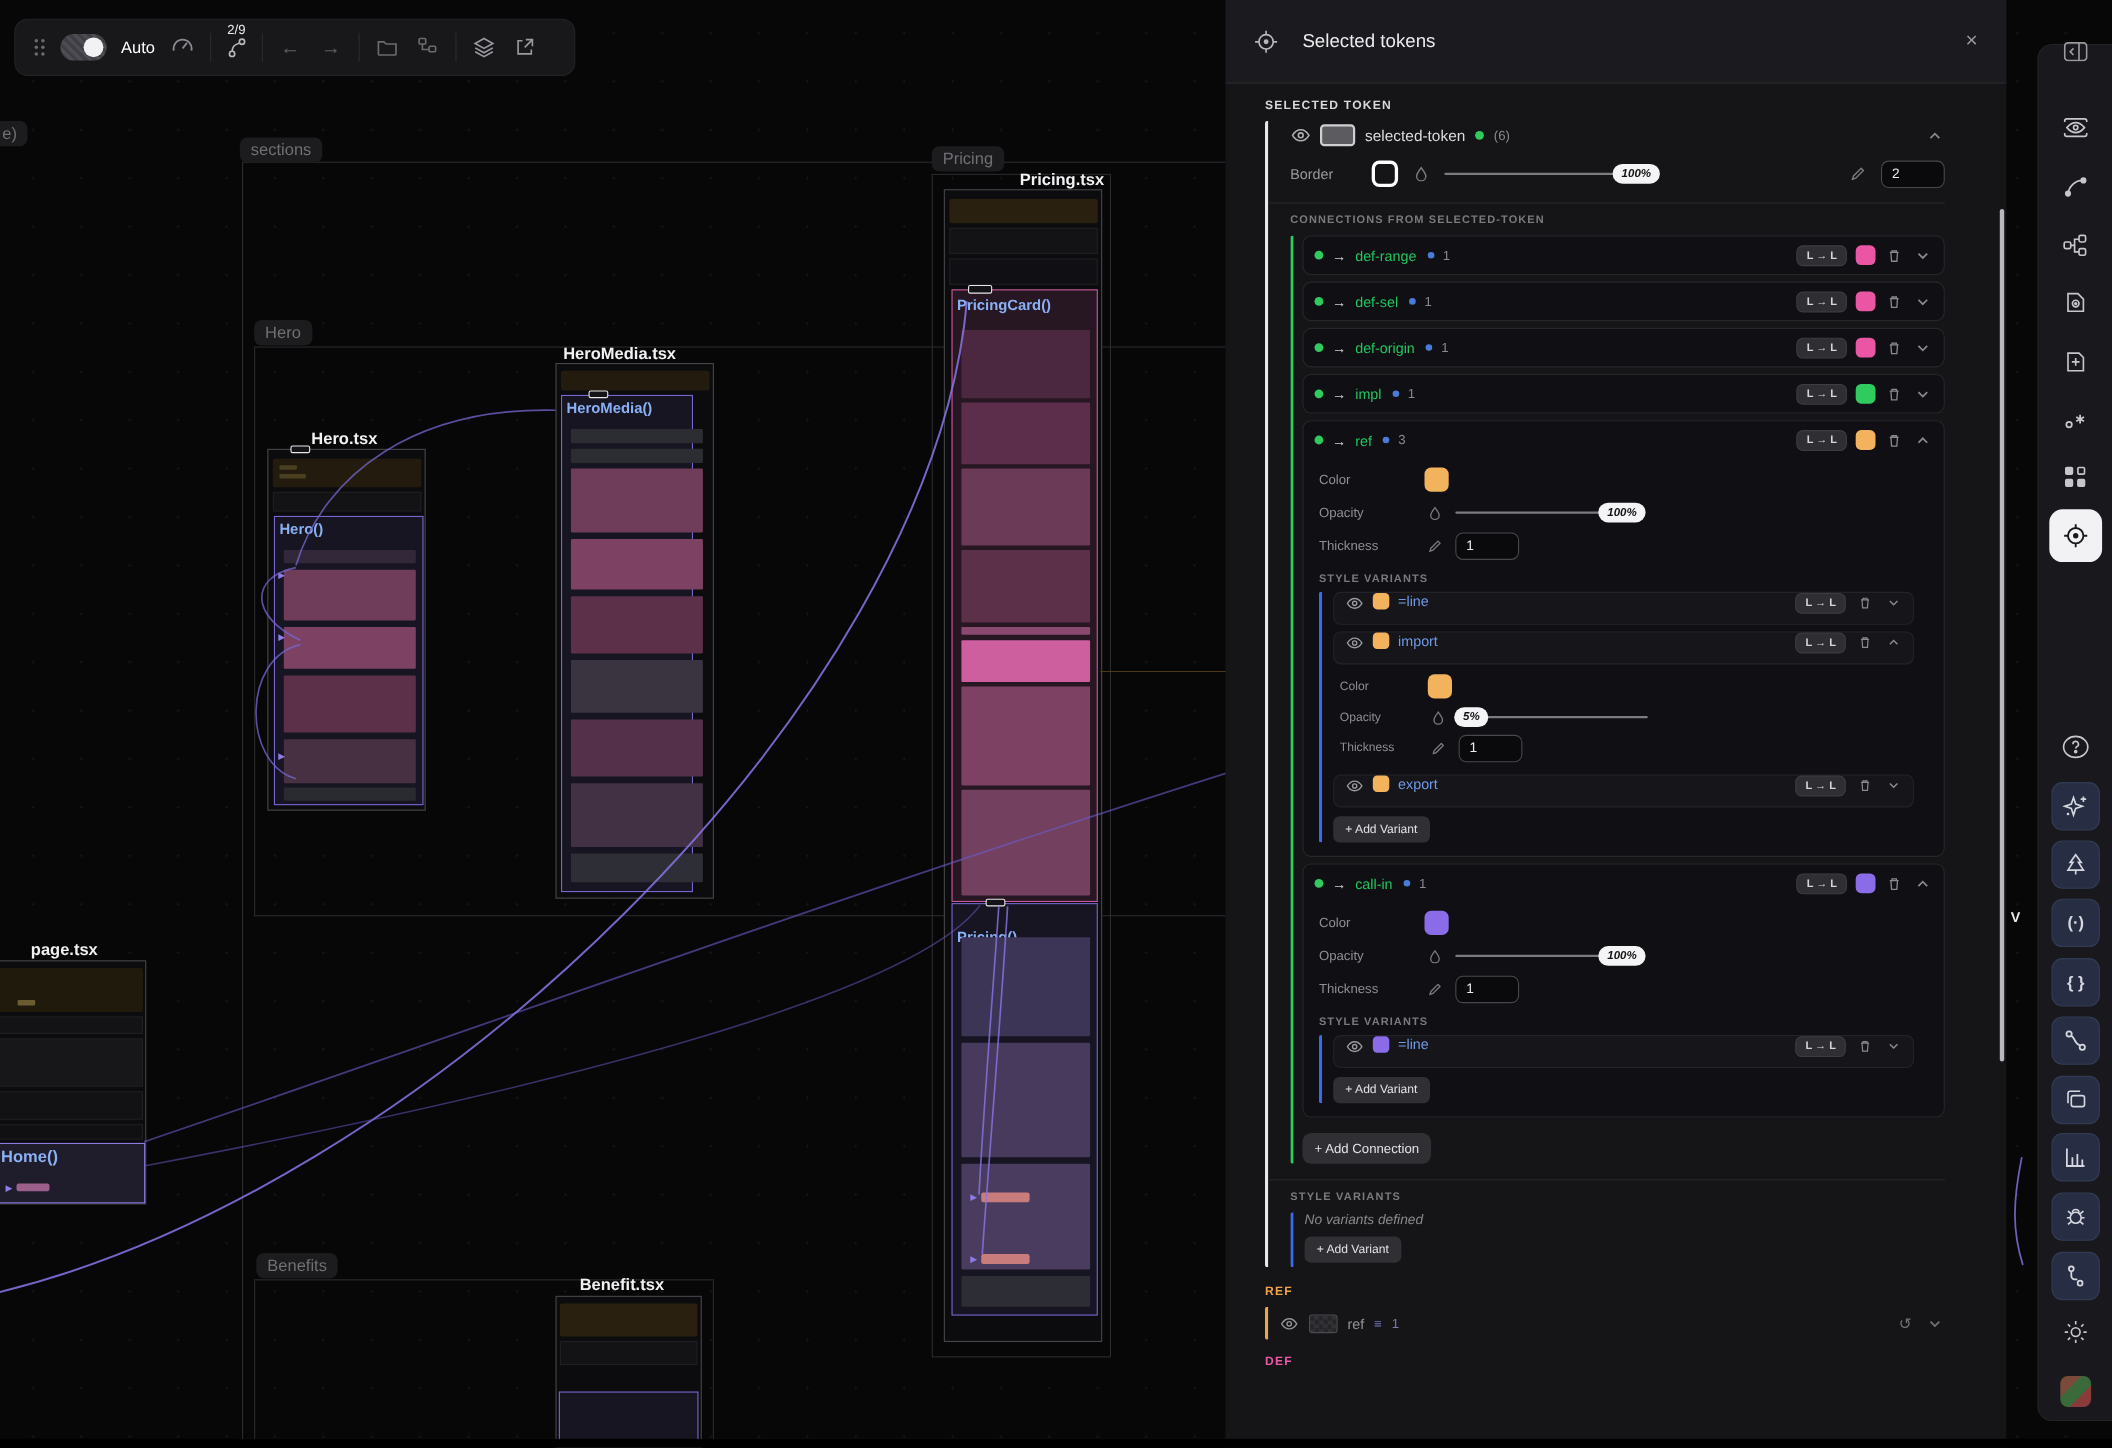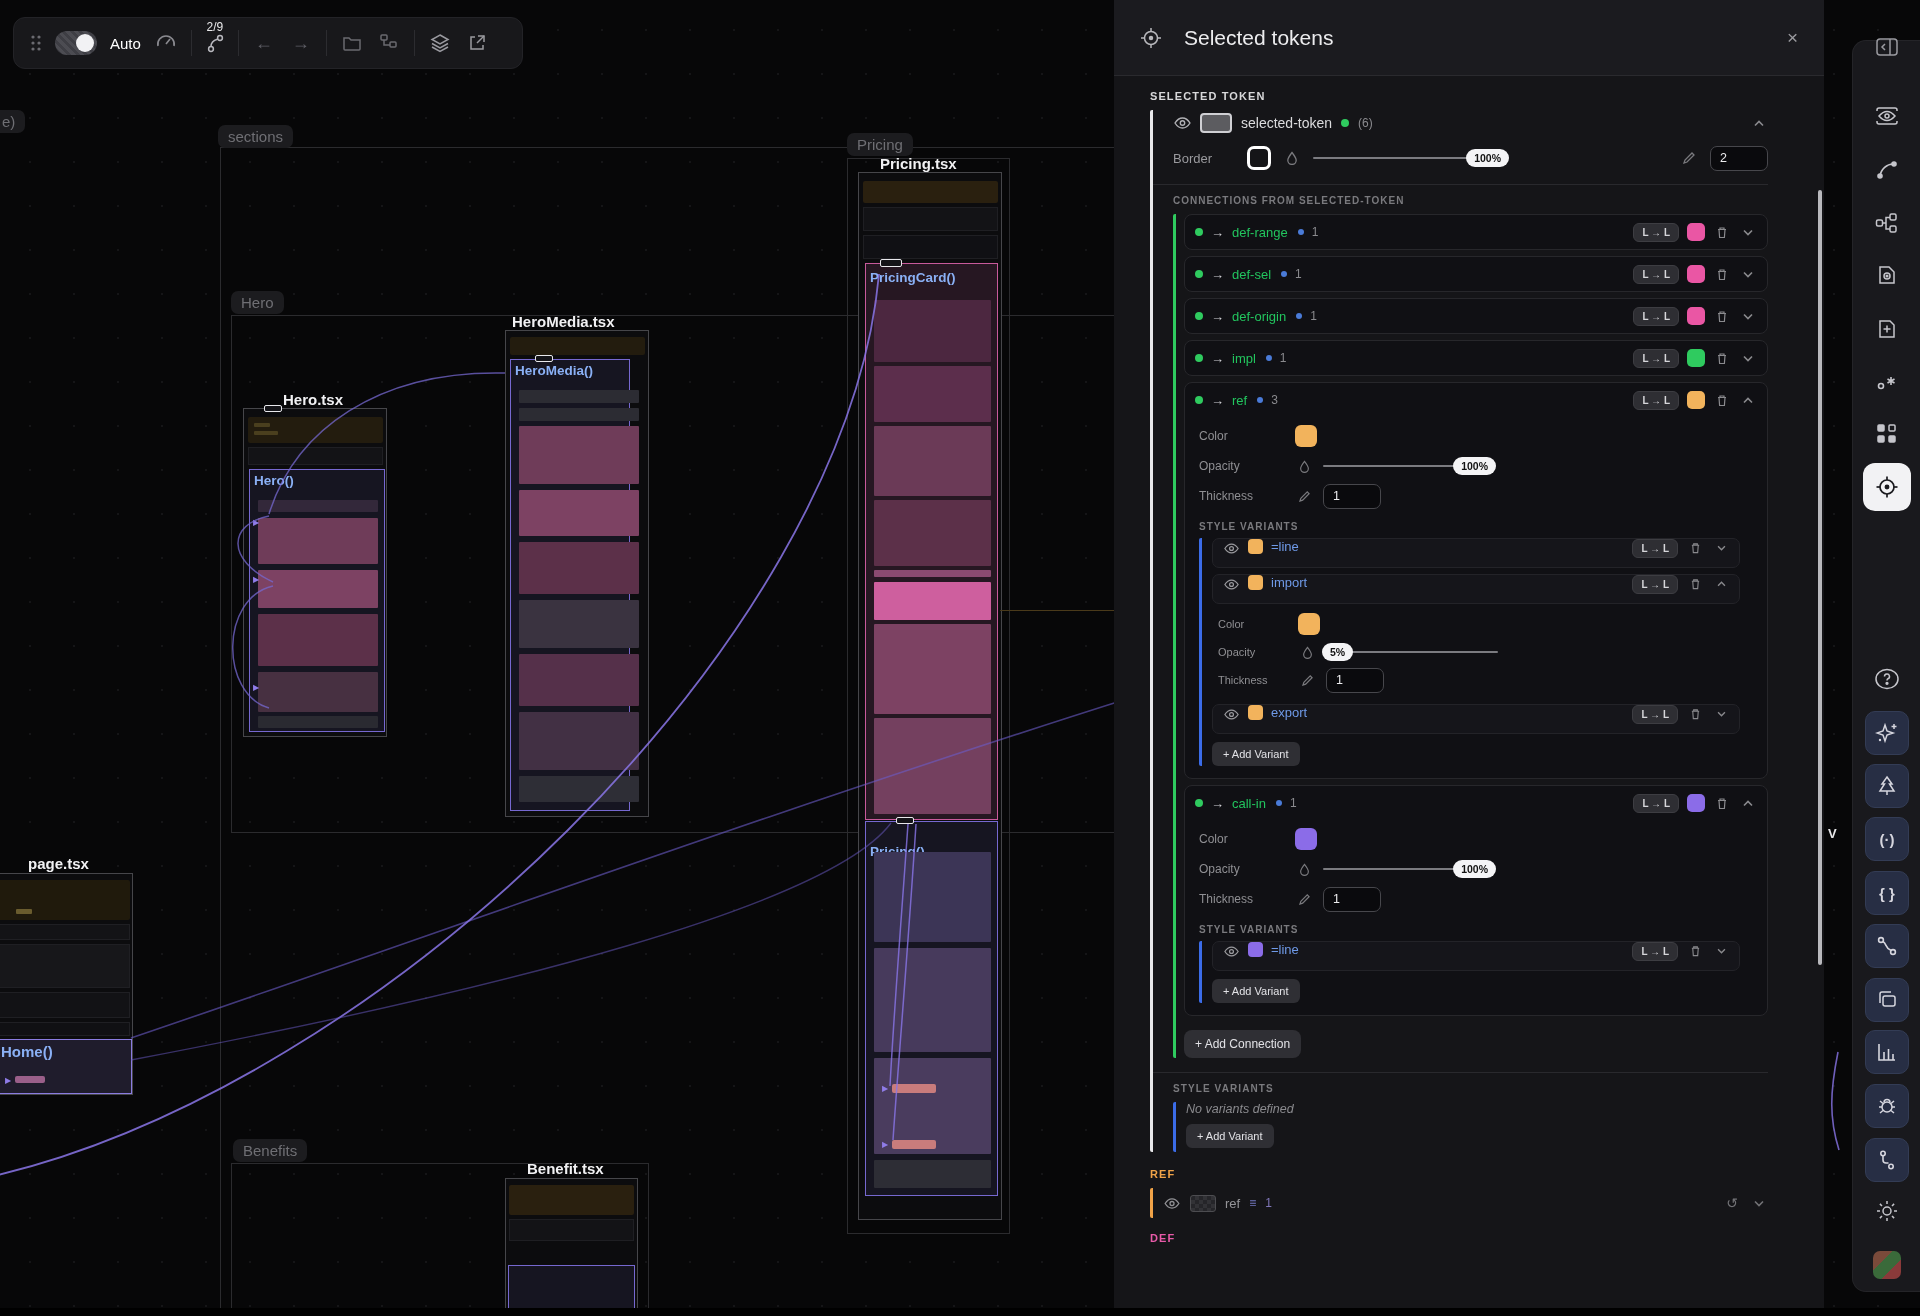--- a/index.html
+++ b/index.html
@@ -41,21 +41,21 @@
     border-radius:50%; background:#f2f2f4; }
   #auto-label { color:#ffffff; font-size:15px; font-weight:400; }
   .branch-wrap { display:flex; flex-direction:column; align-items:center; margin-top:-14px; }
   #step-ind { color:#e8e8ea; font-size:12px; margin-bottom:-1px; }
 
   
   #panel { position:absolute; left:1114px; top:0; width:710px; height:1316px;
     background:#151518; z-index:6; overflow:hidden; }
   #panel-header { height:76px; background:#1b1b1f; border-bottom:1px solid #2a2a2e;
     display:flex; align-items:center; padding:0 26px; gap:22px; }
-  #panel-title { color:#ececee; font-size:21px; }
+  #panel-title { color:#ececee; font-size:17px; }
   #panel-close { margin-left:auto; color:#9a9a9e; font-size:19px; cursor:pointer; }
   #panel-body { padding:14px 56px 0 36px; }
   .sec-label { font-size:11px; font-weight:bold; letter-spacing:1.1px; color:#d8d8da; margin-bottom:8px; }
   .sec-label.gray { color:#7a7a7e; font-size:10px; }
   .sec-label.orange { color:#f0a348; }
   .sec-label.pinkl { color:#e85aa8; }
   .white-group { border-left:3px solid #e8e8ea; border-radius:2px; padding-left:20px; }
   .green-group { border-left:3px solid #2fcb5f; border-radius:2px; padding-left:8px; }
   .blue-group  { border-left:3px solid #3b6ce8; border-radius:2px; padding-left:10px; }
   .orange-group{ border-left:3px solid #f0a348; border-radius:2px; padding-left:10px; }
@@ -64,21 +64,21 @@
   .token-swatch { width:32px; height:20px; border-radius:4px; border:2px solid #cfcfd3; }
   .token-name { color:#dcdcde; font-size:14px; }
   .gdot { width:8px; height:8px; border-radius:50%; }
   .count { color:#8a8a8e; font-size:12px; }
   .flex-sp { flex:1; }
 
   .prop-row { height:32px; display:flex; align-items:center; gap:12px; }
   .prop-label { width:62px; color:#9a9a9e; font-size:13px; }
   .cswatch { width:24px; height:24px; border-radius:7px; }
   .cswatch.outline { background:transparent; border:3px solid #ffffff; }
-  .slider { position:relative; height:2px; width:168px; background:#7b7b80; border-radius:1px; }
+  .slider { position:relative; height:2px; width:168px; background:#7b7b80; border-radius:1px;font-style:italic; }
   .pct-pill { position:absolute; top:50%; transform:translateY(-50%); background:#f4f4f6;
     color:#121212; font-size:10.5px; font-weight:bold; padding:3px 8px; border-radius:10px; white-space:nowrap; }
   .num-input { width:58px; height:25px; background:#0a0a0d; border:1px solid #47474c;
     border-radius:7px; color:#ececee; font-size:12.5px; padding:0 9px;
     font-family:"Liberation Sans", sans-serif; }
   .divider { height:1px; background:#29292d; margin:10px 0 10px -20px; }
 
   .card { background:#101014; border:1px solid #27272b; border-radius:8px; margin-bottom:6px; }
   .conn-head { height:34px; display:flex; align-items:center; gap:8px; padding:0 10px; }
   .arrow-g { color:#d0d0d4; font-size:13px; }
@@ -181,21 +181,21 @@
         <div class="blk" style="left:8px; top:240px; width:120px; height:48px; background:#3a3340;"></div>
         <div class="blk" style="left:8px; top:294px; width:120px; height:52px; background:#55304a;"></div>
         <div class="blk" style="left:8px; top:352px; width:120px; height:58px; background:#423044;"></div>
         <div class="blk" style="left:8px; top:416px; width:120px; height:26px; background:#2e2e36;"></div>
       </div>
     </div>
 
     <div class="sec-box" style="left:847px; top:158px; width:163px; height:1076px;"></div>
     <div class="sec-pill" style="left:847px; top:133px;">Pricing</div>
 
-    <div class="file-label" style="left:880px; top:155px;">Pricing.tsx</div>
+    <div class="file-label" style="left:927px; top:155px;">Pricing.tsx</div>
     <div class="file-box" style="left:858px; top:172px; width:144px; height:1048px;">
       <div class="olive" style="left:4px; top:8px; width:135px; height:22px; background:#2a200f;"></div>
       <div class="grayrow" style="left:4px; top:34px; width:135px; height:24px;"></div>
       <div class="grayrow" style="left:4px; top:62px; width:135px; height:24px; background:#101014;"></div>
       <div class="comp pinkc" style="left:6px; top:90px; width:133px; height:557px;">
         <div class="port" style="left:14px; top:-5px; width:22px; height:8px;"></div>
         <div class="comp-label" style="top:6px;">PricingCard()</div>
         <div class="blk" style="left:8px; top:36px; width:117px; height:62px; background:#4c2740;"></div>
         <div class="blk" style="left:8px; top:102px; width:117px; height:56px; background:#5c2e4c;"></div>
         <div class="blk" style="left:8px; top:162px; width:117px; height:70px; background:#6b3a57;"></div>

